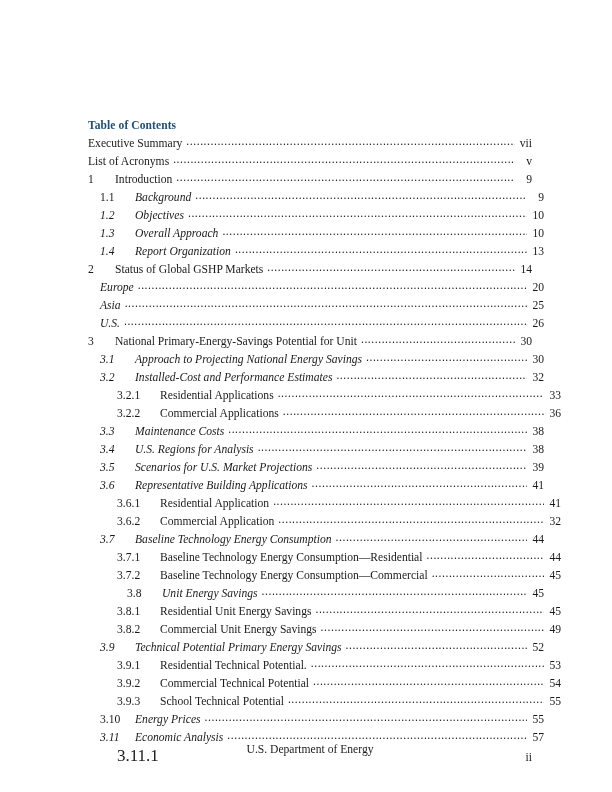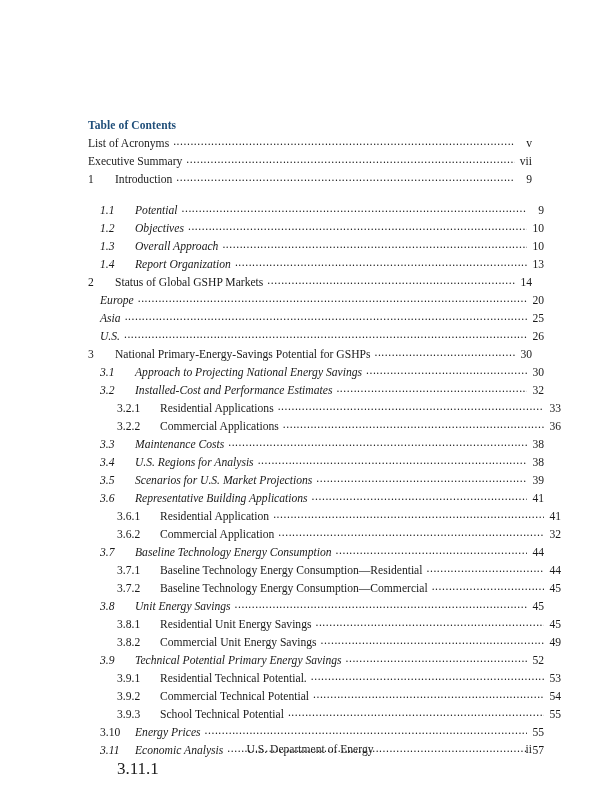--- a/index.html
+++ b/index.html
@@ -134,55 +134,55 @@
     position: absolute;
     left: 0;
     right: 0;
     text-align: center;
     font-size: 11.6px;
     line-height: 16px;
   }
   .footer-right {
     position: absolute;
     right: 0;
-    top: 0;
+    top: 8px;
     font-size: 11.6px;
     line-height: 16px;
   }
 </style>
 </head>
 <body>
 
 <div class="page">
 
   <div class="toc-block">
     <div class="toc-heading" style="color: rgb(31, 78, 121);">Table of Contents</div>
 
     <div id="toc-list">
         <div class="toc-row lvl0">
           <span class="toc-num"></span>
+          <span class="toc-title">Executive Summary</span>
+          <span class="toc-leader"></span>
+          <span class="toc-page">vii</span>
+        </div>
+        <div class="toc-row lvl0">
+          <span class="toc-num"></span>
           <span class="toc-title">List of Acronyms</span>
           <span class="toc-leader"></span>
           <span class="toc-page">v</span>
-        </div>
-        <div class="toc-row lvl0">
-          <span class="toc-num"></span>
-          <span class="toc-title">Executive Summary</span>
-          <span class="toc-leader"></span>
-          <span class="toc-page">vii</span>
         </div>
         <div class="toc-row lvl1">
           <span class="toc-num">1</span>
           <span class="toc-title">Introduction</span>
           <span class="toc-leader"></span>
           <span class="toc-page">9</span>
         </div>
         <div class="toc-row lvl2">
-          <span class="toc-num" style="font-style: italic; margin-top: 13px;">1.1</span>
-          <span class="toc-title">Potential</span>
+          <span class="toc-num" style="">1.1</span>
+          <span class="toc-title">Background</span>
           <span class="toc-leader"></span>
           <span class="toc-page">9</span>
         </div>
         <div class="toc-row lvl2">
           <span class="toc-num" style="font-style: italic;">1.2</span>
           <span class="toc-title">Objectives</span>
           <span class="toc-leader"></span>
           <span class="toc-page">10</span>
         </div>
         <div class="toc-row lvl2">
@@ -216,21 +216,21 @@
           <span class="toc-page">25</span>
         </div>
         <div class="toc-row lvl2-unnum">
           <span class="toc-num"></span>
           <span class="toc-title">U.S.</span>
           <span class="toc-leader"></span>
           <span class="toc-page">26</span>
         </div>
         <div class="toc-row lvl1">
           <span class="toc-num">3</span>
-          <span class="toc-title">National Primary-Energy-Savings Potential for GSHPs</span>
+          <span class="toc-title">National Primary-Energy-Savings Potential for Unit</span>
           <span class="toc-leader"></span>
           <span class="toc-page">30</span>
         </div>
         <div class="toc-row lvl2">
           <span class="toc-num" style="font-style: italic;">3.1</span>
           <span class="toc-title">Approach to Projecting National Energy Savings</span>
           <span class="toc-leader"></span>
           <span class="toc-page">30</span>
         </div>
         <div class="toc-row lvl2">
@@ -299,21 +299,21 @@
           <span class="toc-leader"></span>
           <span class="toc-page">44</span>
         </div>
         <div class="toc-row lvl3">
           <span class="toc-num">3.7.2</span>
           <span class="toc-title">Baseline Technology Energy Consumption—Commercial</span>
           <span class="toc-leader"></span>
           <span class="toc-page">45</span>
         </div>
         <div class="toc-row lvl2">
-          <span class="toc-num" style="font-style: italic;">3.8</span>
+          <span class="toc-num" style=" margin-left: 27px;">3.8</span>
           <span class="toc-title">Unit Energy Savings</span>
           <span class="toc-leader"></span>
           <span class="toc-page">45</span>
         </div>
         <div class="toc-row lvl3">
           <span class="toc-num">3.8.1</span>
           <span class="toc-title">Residential Unit Energy Savings</span>
           <span class="toc-leader"></span>
           <span class="toc-page">45</span>
         </div>

